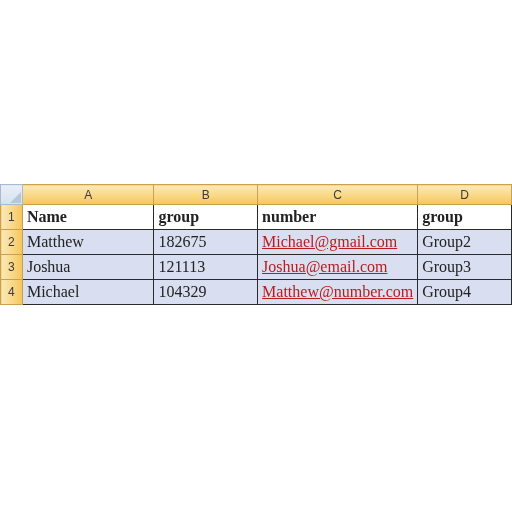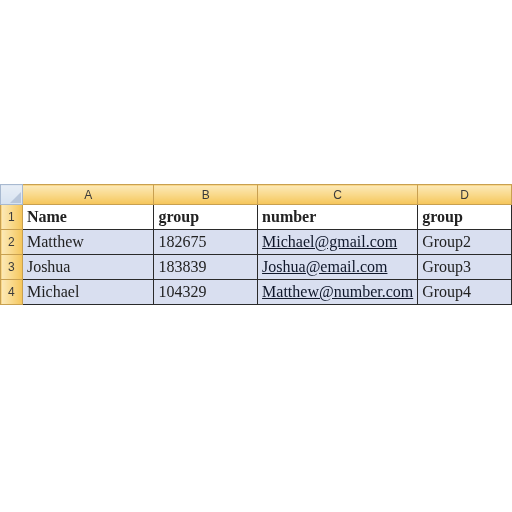--- a/index.html
+++ b/index.html
@@ -61,21 +61,21 @@
     font-size: 16px;
     color: #222;
     padding: 3px 4px;
     height: 24px;
   }
   tr.headerrow td.cell {
     background: #ffffff;
     font-weight: bold;
   }
   a.mail {
-    color: #0f172a;
+    color: #b91c1c;
     text-decoration: underline;
   }
   .col-A { width: 132px; }
   .col-B { width: 104px; }
   .col-C { width: 160px; }
   .col-D { width: 94px; }
 </style>
 </head>
 <body>
 
@@ -103,21 +103,21 @@
   <tr>
     <th class="rowhead">2</th>
     <td class="cell">Matthew</td>
     <td class="cell">182675</td>
     <td class="cell"><a class="mail">Michael@gmail.com</a></td>
     <td class="cell">Group2</td>
   </tr>
   <tr>
     <th class="rowhead">3</th>
     <td class="cell">Joshua</td>
-    <td class="cell">183839</td>
+    <td class="cell">121113</td>
     <td class="cell"><a class="mail">Joshua@email.com</a></td>
     <td class="cell">Group3</td>
   </tr>
   <tr>
     <th class="rowhead">4</th>
     <td class="cell">Michael</td>
     <td class="cell">104329</td>
     <td class="cell"><a class="mail">Matthew@number.com</a></td>
     <td class="cell">Group4</td>
   </tr>

